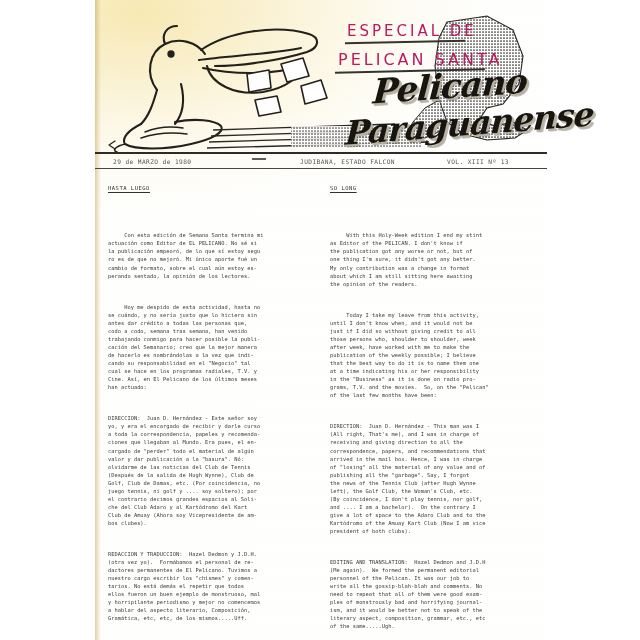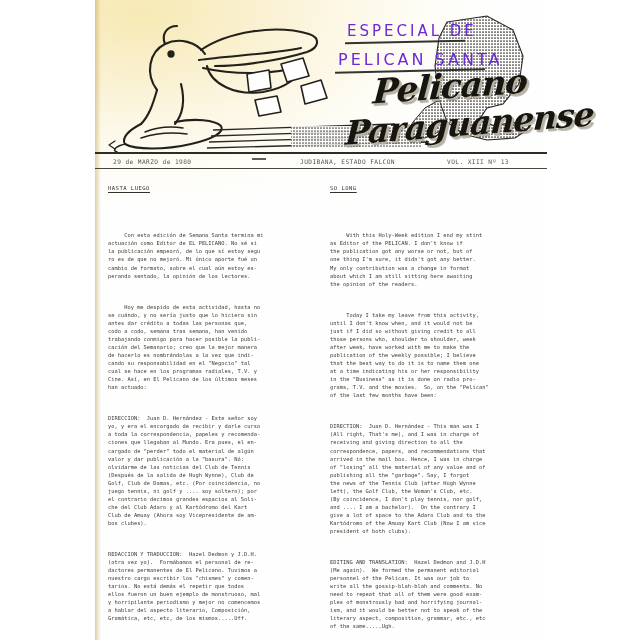--- a/index.html
+++ b/index.html
@@ -39,21 +39,21 @@
       repeating-linear-gradient(90deg, rgba(140,120,70,.04) 0px, rgba(140,120,70,.04) 1px, rgba(255,255,255,0) 1px, rgba(255,255,255,0) 4px);
   }
 
   
   .masthead{position:absolute;left:95px;top:4px;width:452px;height:148px;}
   .logo-svg{position:absolute;left:0;top:0;}
 
   .kicker{
     position:absolute;
     font-family:"DejaVu Sans", sans-serif;
-    color:#6d28d9;letter-spacing:3px;
+    color:#be185d;letter-spacing:3px;
     font-weight:500;
   }
   .kicker-1{left:252px;top:18px;font-size:15px;}
   .kicker-2{left:243px;top:46px;font-size:16px;}
   .kicker-rule-1{position:absolute;left:250px;top:37px;width:120px;height:1.6px;background:#35332e;transform:rotate(-1.2deg);}
   .kicker-rule-2{position:absolute;left:240px;top:66px;width:150px;height:1.6px;background:#35332e;transform:rotate(-1.4deg);}
 
   .script{
     position:absolute;
     font-family:"DejaVu Serif", serif;

